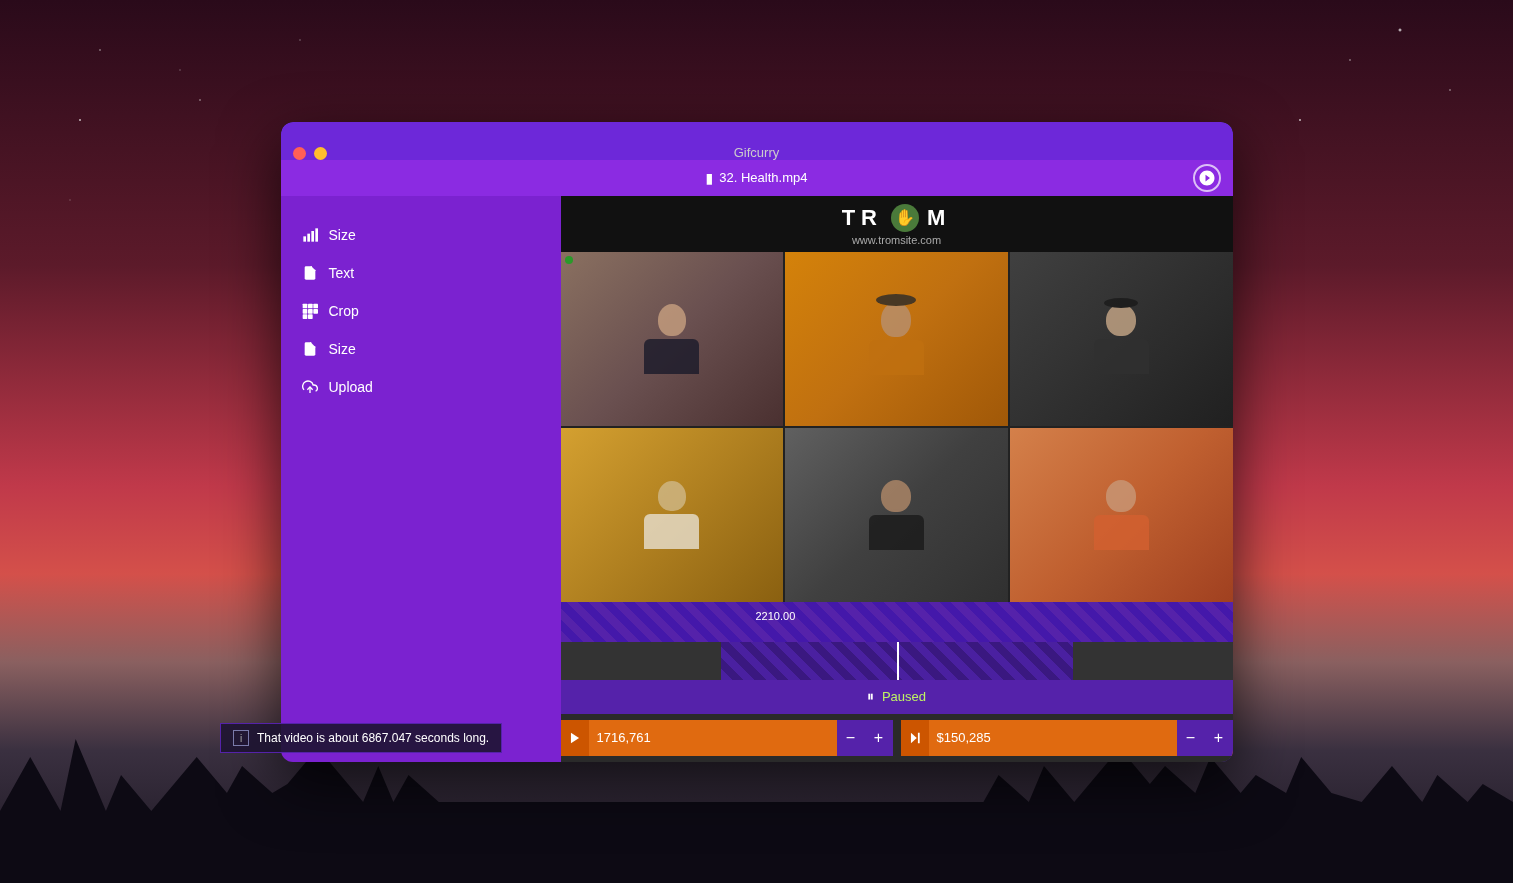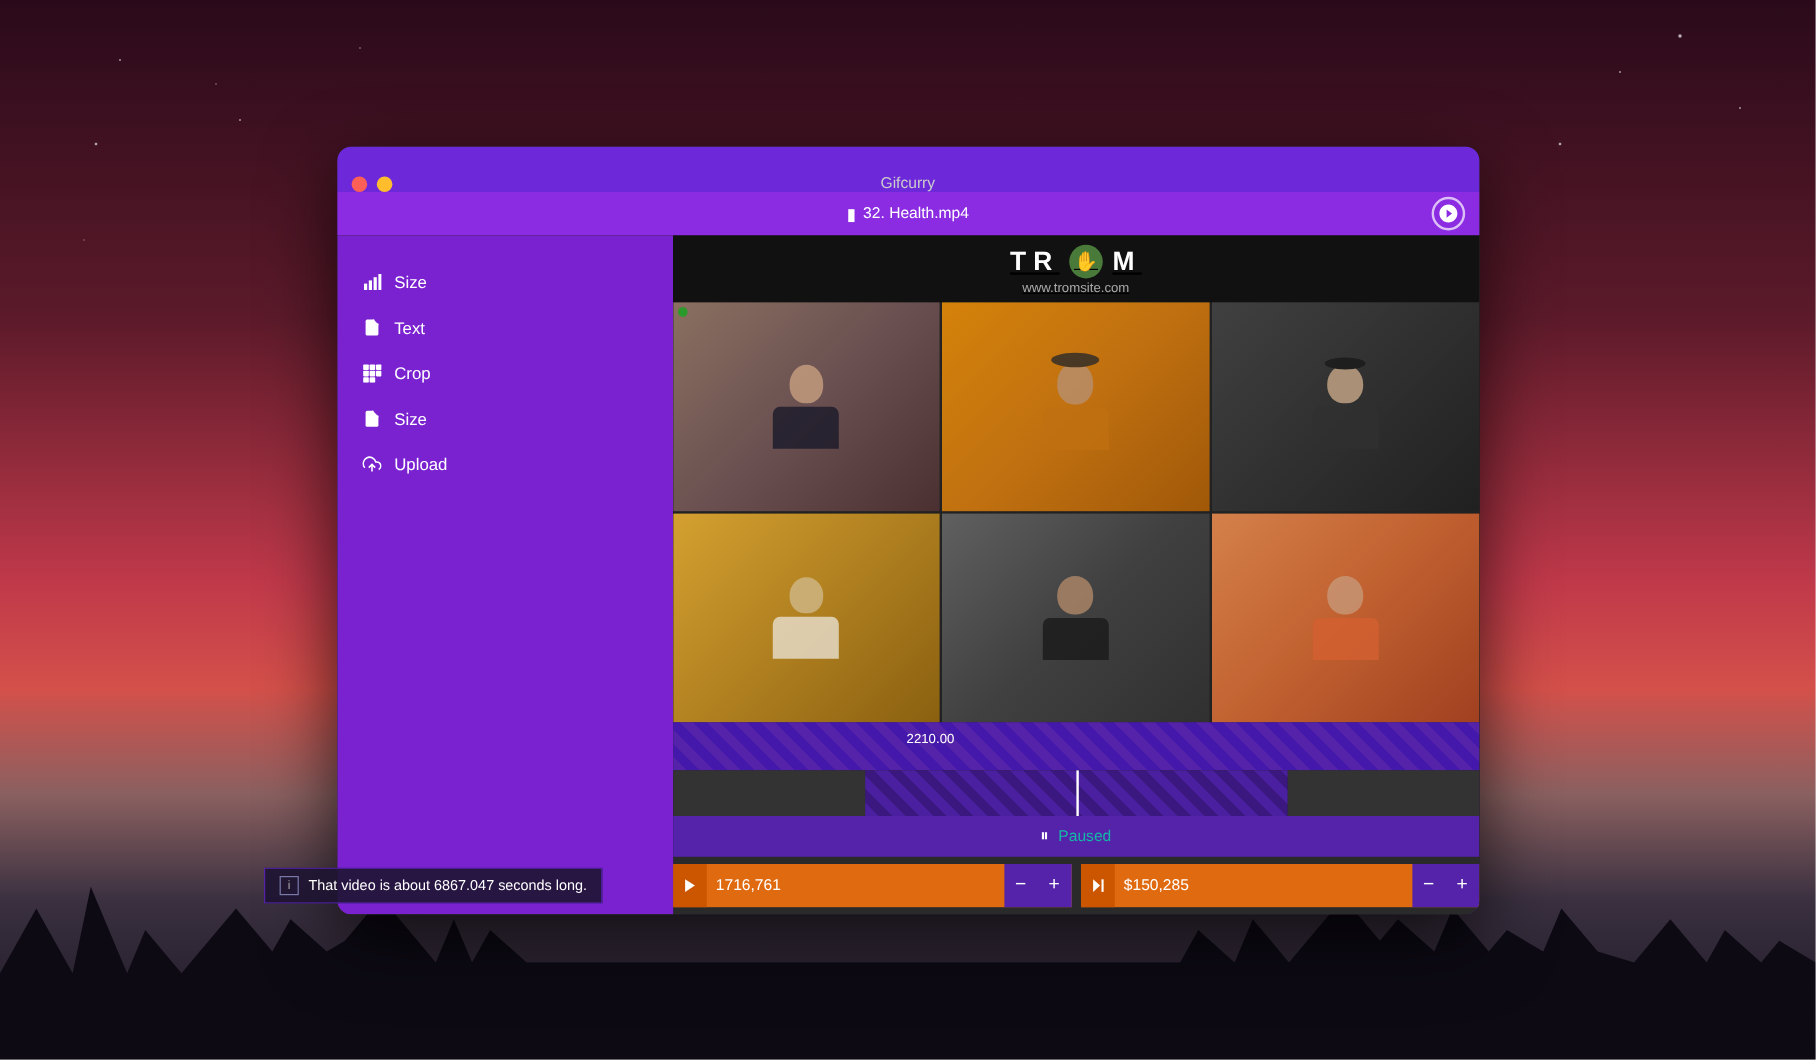--- a/index.html
+++ b/index.html
@@ -195,21 +195,20 @@
       overflow: hidden;
     }
 
     
     .trom-header {
       background: #111;
       padding: 8px 0 6px;
       display: flex;
       flex-direction: column;
       align-items: center;
-      text-decoration: underline;
     }
 
     .trom-logo-area {
       display: flex;
       align-items: center;
       gap: 8px;
       margin-bottom: 2px;
     }
 
     .trom-text {
@@ -363,21 +362,21 @@
       justify-content: center;
       gap: 8px;
     }
 
     .pause-icon {
       color: white;
       font-size: 14px;
     }
 
     .paused-text {
-      color: #14b8a6;
+      color: #bef264;
       font-size: 13px;
       font-weight: 500;
     }
 
     
     .time-controls {
       height: 48px;
       background: #2a2a2a;
       display: flex;
       align-items: center;

